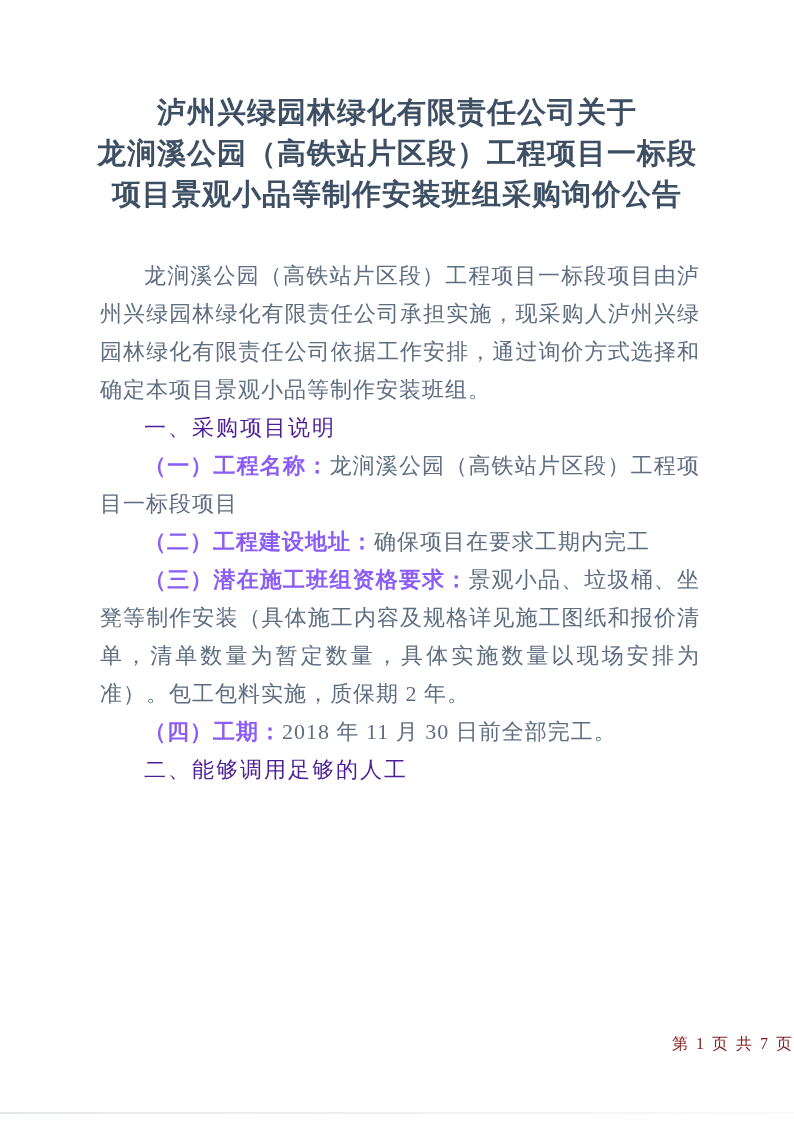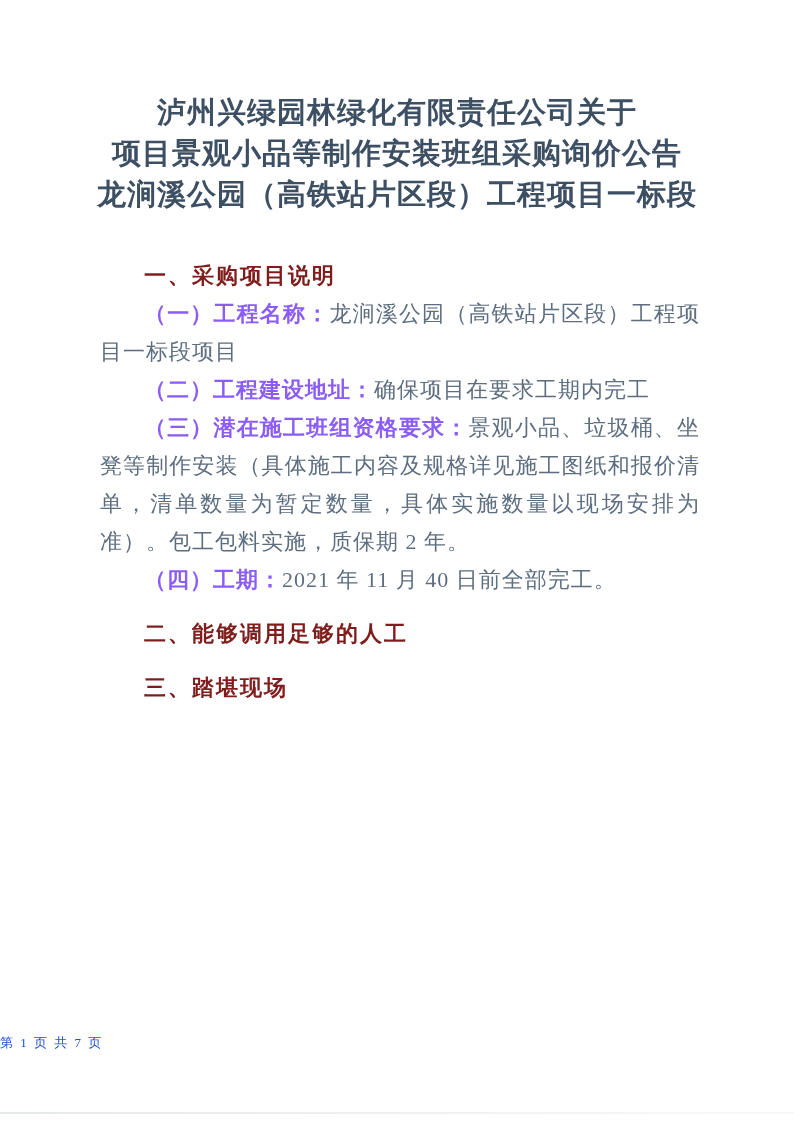--- a/index.html
+++ b/index.html
@@ -40,79 +40,78 @@
     text-align: justify;
     text-justify: inter-character;
     letter-spacing: 1px;
   }
   .content p {
     margin: 0;
     text-indent: 2em;
   }
   .content p.heading {
     font-family: "Liberation Sans", sans-serif;
-    font-weight: bold;
-    color: #7f1d1d;
+    font-weight: normal;
+    color: #4c1d95;
     letter-spacing: 2px;
-    margin-top: 16px;
   }
   .content .label {
     font-family: "Liberation Sans", sans-serif;
     font-weight: bold;
     color: #8b5cf6;
   }
   
   .footer {
     position: absolute;
     left: 0;
     right: 0;
     top: 1034px;
-    text-align: left;
-    font-size: 13px;
+    text-align: right;
+    font-size: 16px;
     letter-spacing: 2px;
-    color: #1d4ed8;
+    color: #7f1d1d;
   }
   
   .scan-edge {
     position: absolute;
     left: 0;
     right: 0;
     top: 1112px;
     height: 2px;
     background: linear-gradient(90deg, #dfe4e0 0%, #eceeec 55%, #f6f7f6 100%);
     opacity: 0.8;
   }
 </style>
 </head>
 <body>
 
 <div class="page">
 
   <h1 class="doc-title">
     <span class="tline">泸州兴绿园林绿化有限责任公司关于</span>
+    <span class="tline">龙涧溪公园（高铁站片区段）工程项目一标段</span>
     <span class="tline">项目景观小品等制作安装班组采购询价公告</span>
-    <span class="tline">龙涧溪公园（高铁站片区段）工程项目一标段</span>
   </h1>
 
   <div class="content">
+    <p>龙涧溪公园（高铁站片区段）工程项目一标段项目由泸州兴绿园林绿化有限责任公司承担实施，现采购人泸州兴绿园林绿化有限责任公司依据工作安排，通过询价方式选择和确定本项目景观小品等制作安装班组。</p>
 
     <p class="heading">一、采购项目说明</p>
 
     <p><span class="label">（一）工程名称：</span><span>龙涧溪公园（高铁站片区段）工程项目一标段项目</span></p>
 
     <p><span class="label">（二）工程建设地址：</span><span>确保项目在要求工期内完工</span></p>
 
     <p><span class="label">（三）潜在施工班组资格要求：</span><span>景观小品、垃圾桶、坐凳等制作安装（具体施工内容及规格详见施工图纸和报价清单，清单数量为暂定数量，具体实施数量以现场安排为准）。包工包料实施，质保期 2 年。</span></p>
 
-    <p><span class="label">（四）工期：</span><span>2021 年 11 月 40 日前全部完工。</span></p>
+    <p><span class="label">（四）工期：</span><span>2018 年 11 月 30 日前全部完工。</span></p>
 
 
     <p class="heading">二、能够调用足够的人工</p>
 
 
-    <p class="heading">三、踏堪现场</p>
   </div>
 
   <div class="footer">第 1 页 共 7 页</div>
 
   <div class="scan-edge"></div>
 
 </div>
 
 </body></html>

